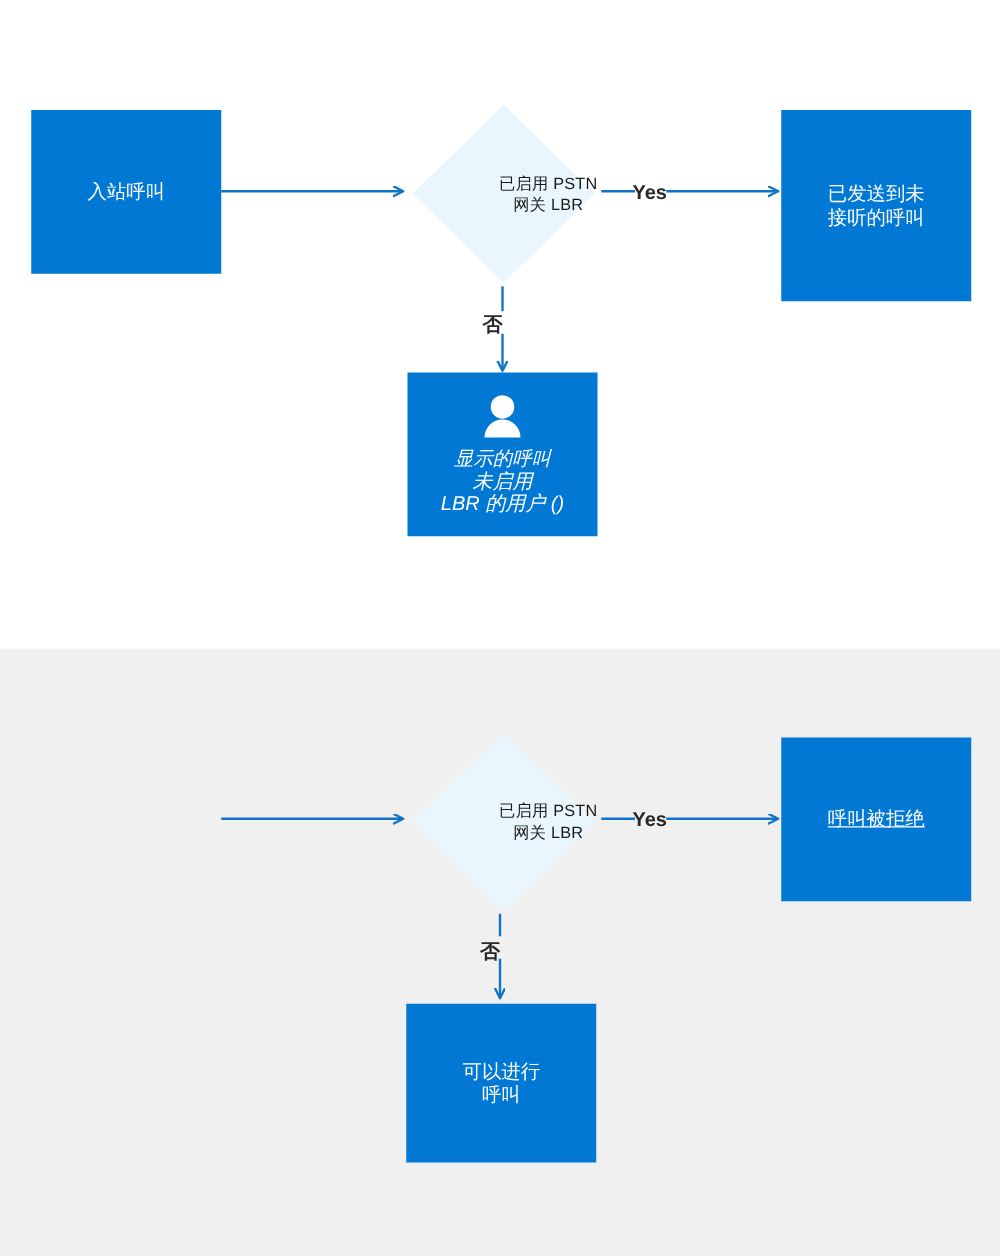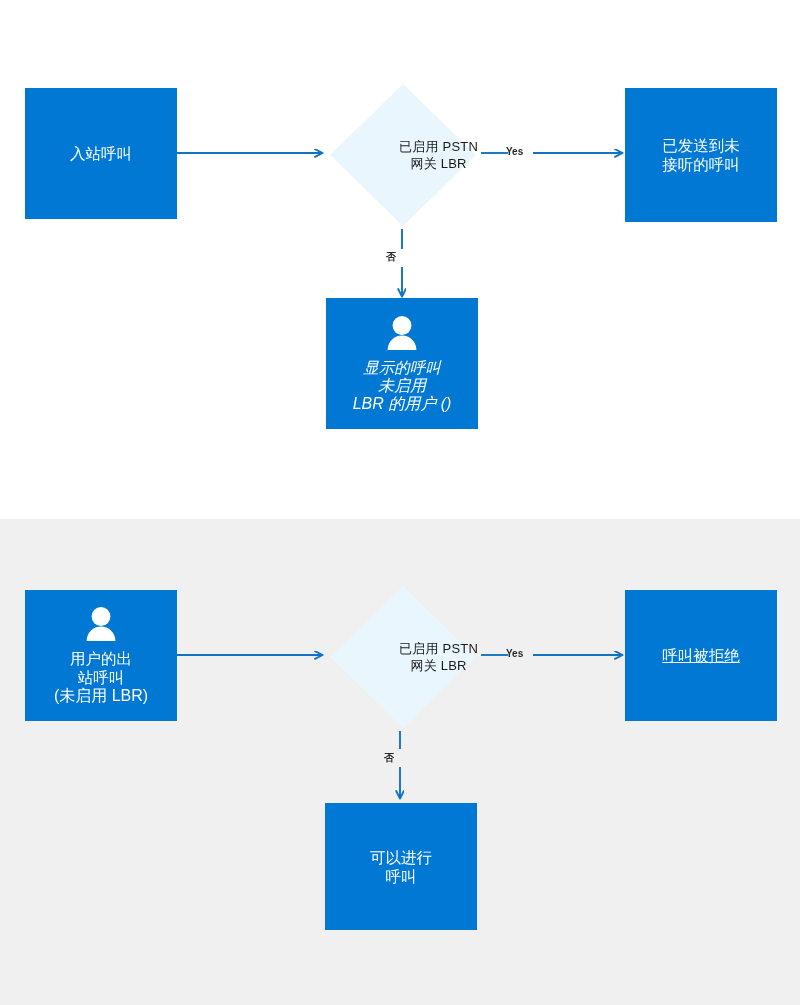--- a/index.html
+++ b/index.html
@@ -88,21 +88,21 @@
     z-index: 2;
     font-size: 13px;
     line-height: 17px;
     color: #1a1a1a;
     text-align: center;
     white-space: pre-line;
     letter-spacing: 0.2px;
   }
   .edge-label {
     position: absolute;
-    font-size: 10px;
+    font-size: 16px;
     font-weight: bold;
     color: #272727;
     background: transparent;
     white-space: nowrap;
   }
   .edge-label.on-gray {
     color: #272727;
   }
 </style>
 </head>
@@ -146,44 +146,35 @@
       <polygon points="75,2 148,73 75,144 2,73" fill="#eaf6fd"></polygon>
     </svg>
     <span class="decision-label">已启用 PSTN
 网关 LBR</span>
   </div>
 
   <div class="edge-label" style="left:506px; top:146px;">Yes</div>
 
   <div class="edge-label" style="left:386px; top:250px;">否</div>
 
-  <div class="node process-node" id="node-inbound-yes" style="left:625px; top:88px; width:152px; height:134px;">
+  <div class="node process-node" id="node-inbound-yes" style="left:625px; top:88px; width:152px; height:153px;">
     <span class="node-label">已发送到未
 接听的呼叫</span>
   </div>
 
   <div class="node process-node" id="node-inbound-no" style="left:326px; top:298px; width:152px; height:131px;font-style:italic;">
     <svg class="person-icon" width="34" height="36" viewBox="0 0 34 36" xmlns="http://www.w3.org/2000/svg">
       <circle cx="17" cy="10.5" r="9.4" fill="#ffffff"></circle>
       <path d="M2.6,35 a14.4,14.4 0 0 1 28.8,0 z" fill="#ffffff"></path>
     </svg>
     <span class="node-label">显示的呼叫</span>
     <span class="node-sublabel">未启用
 LBR 的用户 ()</span>
   </div>
 
-  <div class="node process-node" id="node-outbound-start" style="left:25px; top:590px; width:152px; height:131px;">
-    <svg class="person-icon" width="34" height="36" viewBox="0 0 34 36" xmlns="http://www.w3.org/2000/svg">
-      <circle cx="17" cy="10.5" r="9.4" fill="#ffffff"></circle>
-      <path d="M2.6,35 a14.4,14.4 0 0 1 28.8,0 z" fill="#ffffff"></path>
-    </svg>
-    <span class="node-label">用户的出
-站呼叫</span>
-    <span class="node-sublabel">(未启用 LBR)</span>
-  </div>
 
   <div class="decision-node" id="node-outbound-decision" style="left:328px; top:584px; width:150px; height:146px;">
     <svg class="decision-diamond" width="150" height="146" viewBox="0 0 150 146" xmlns="http://www.w3.org/2000/svg">
       <polygon points="75,2 148,73 75,144 2,73" fill="#eaf6fd"></polygon>
     </svg>
     <span class="decision-label">已启用 PSTN
 网关 LBR</span>
   </div>
 
   <div class="edge-label on-gray" style="left:506px; top:648px;">Yes</div>

